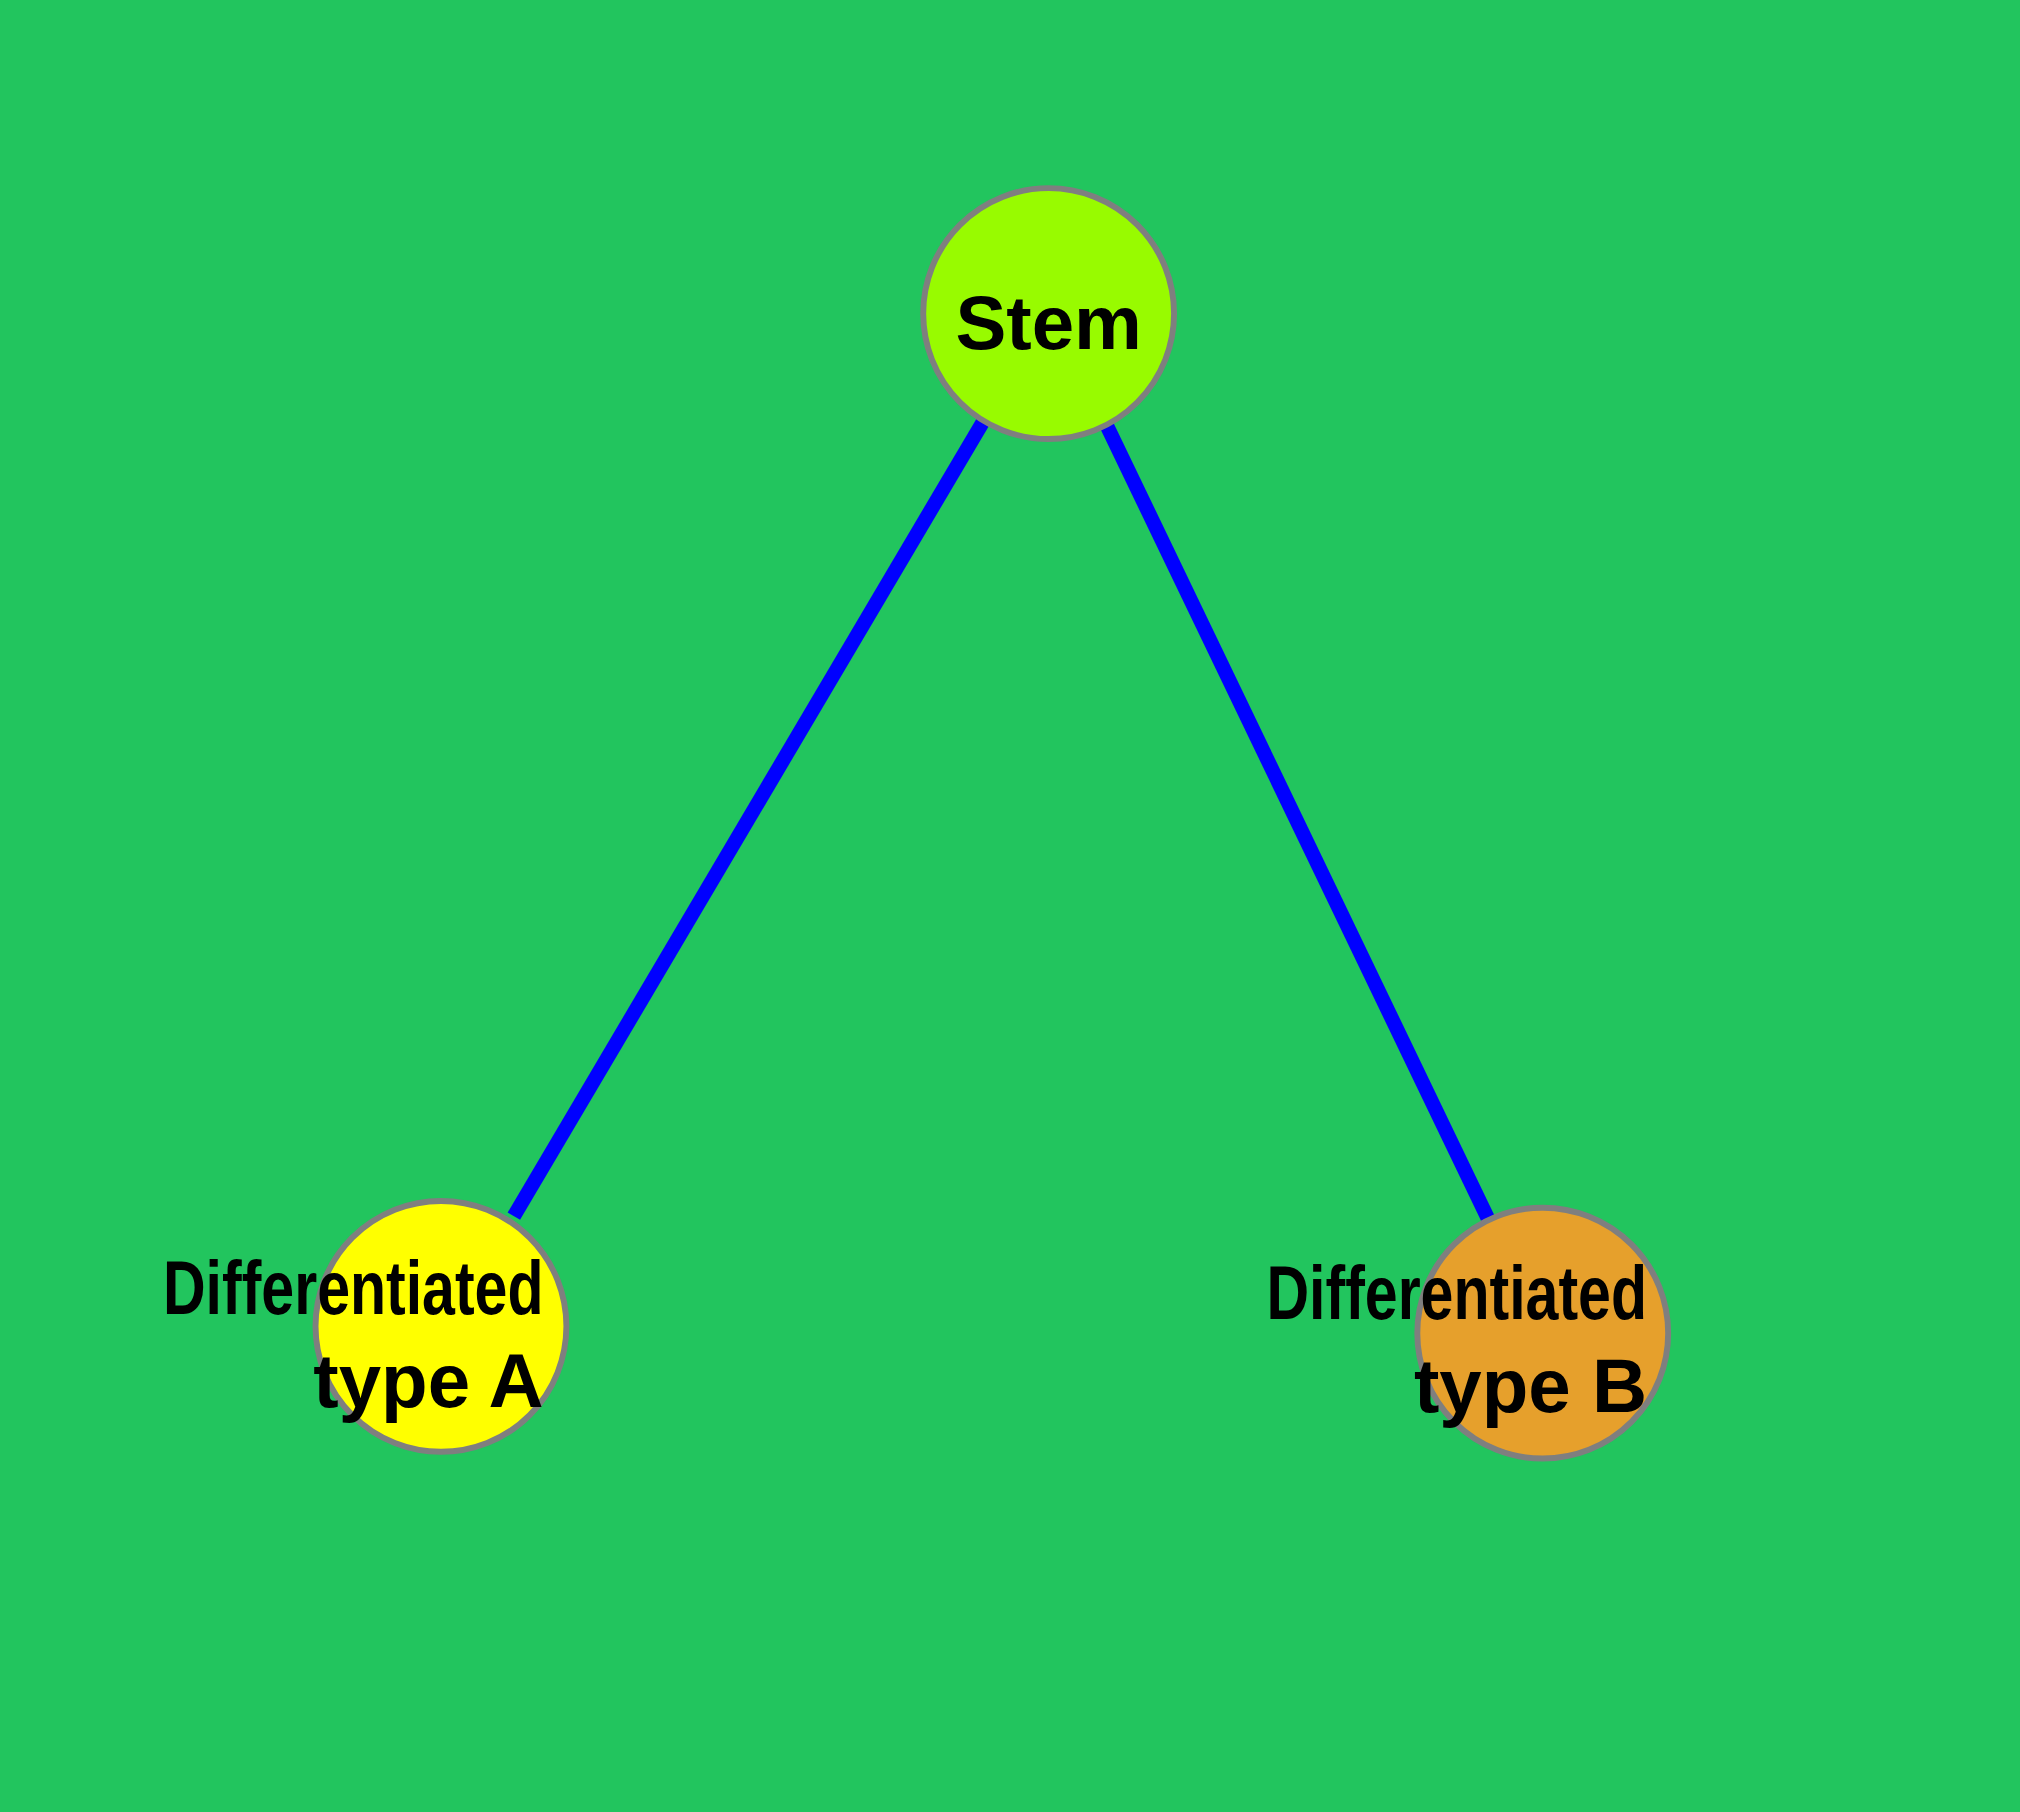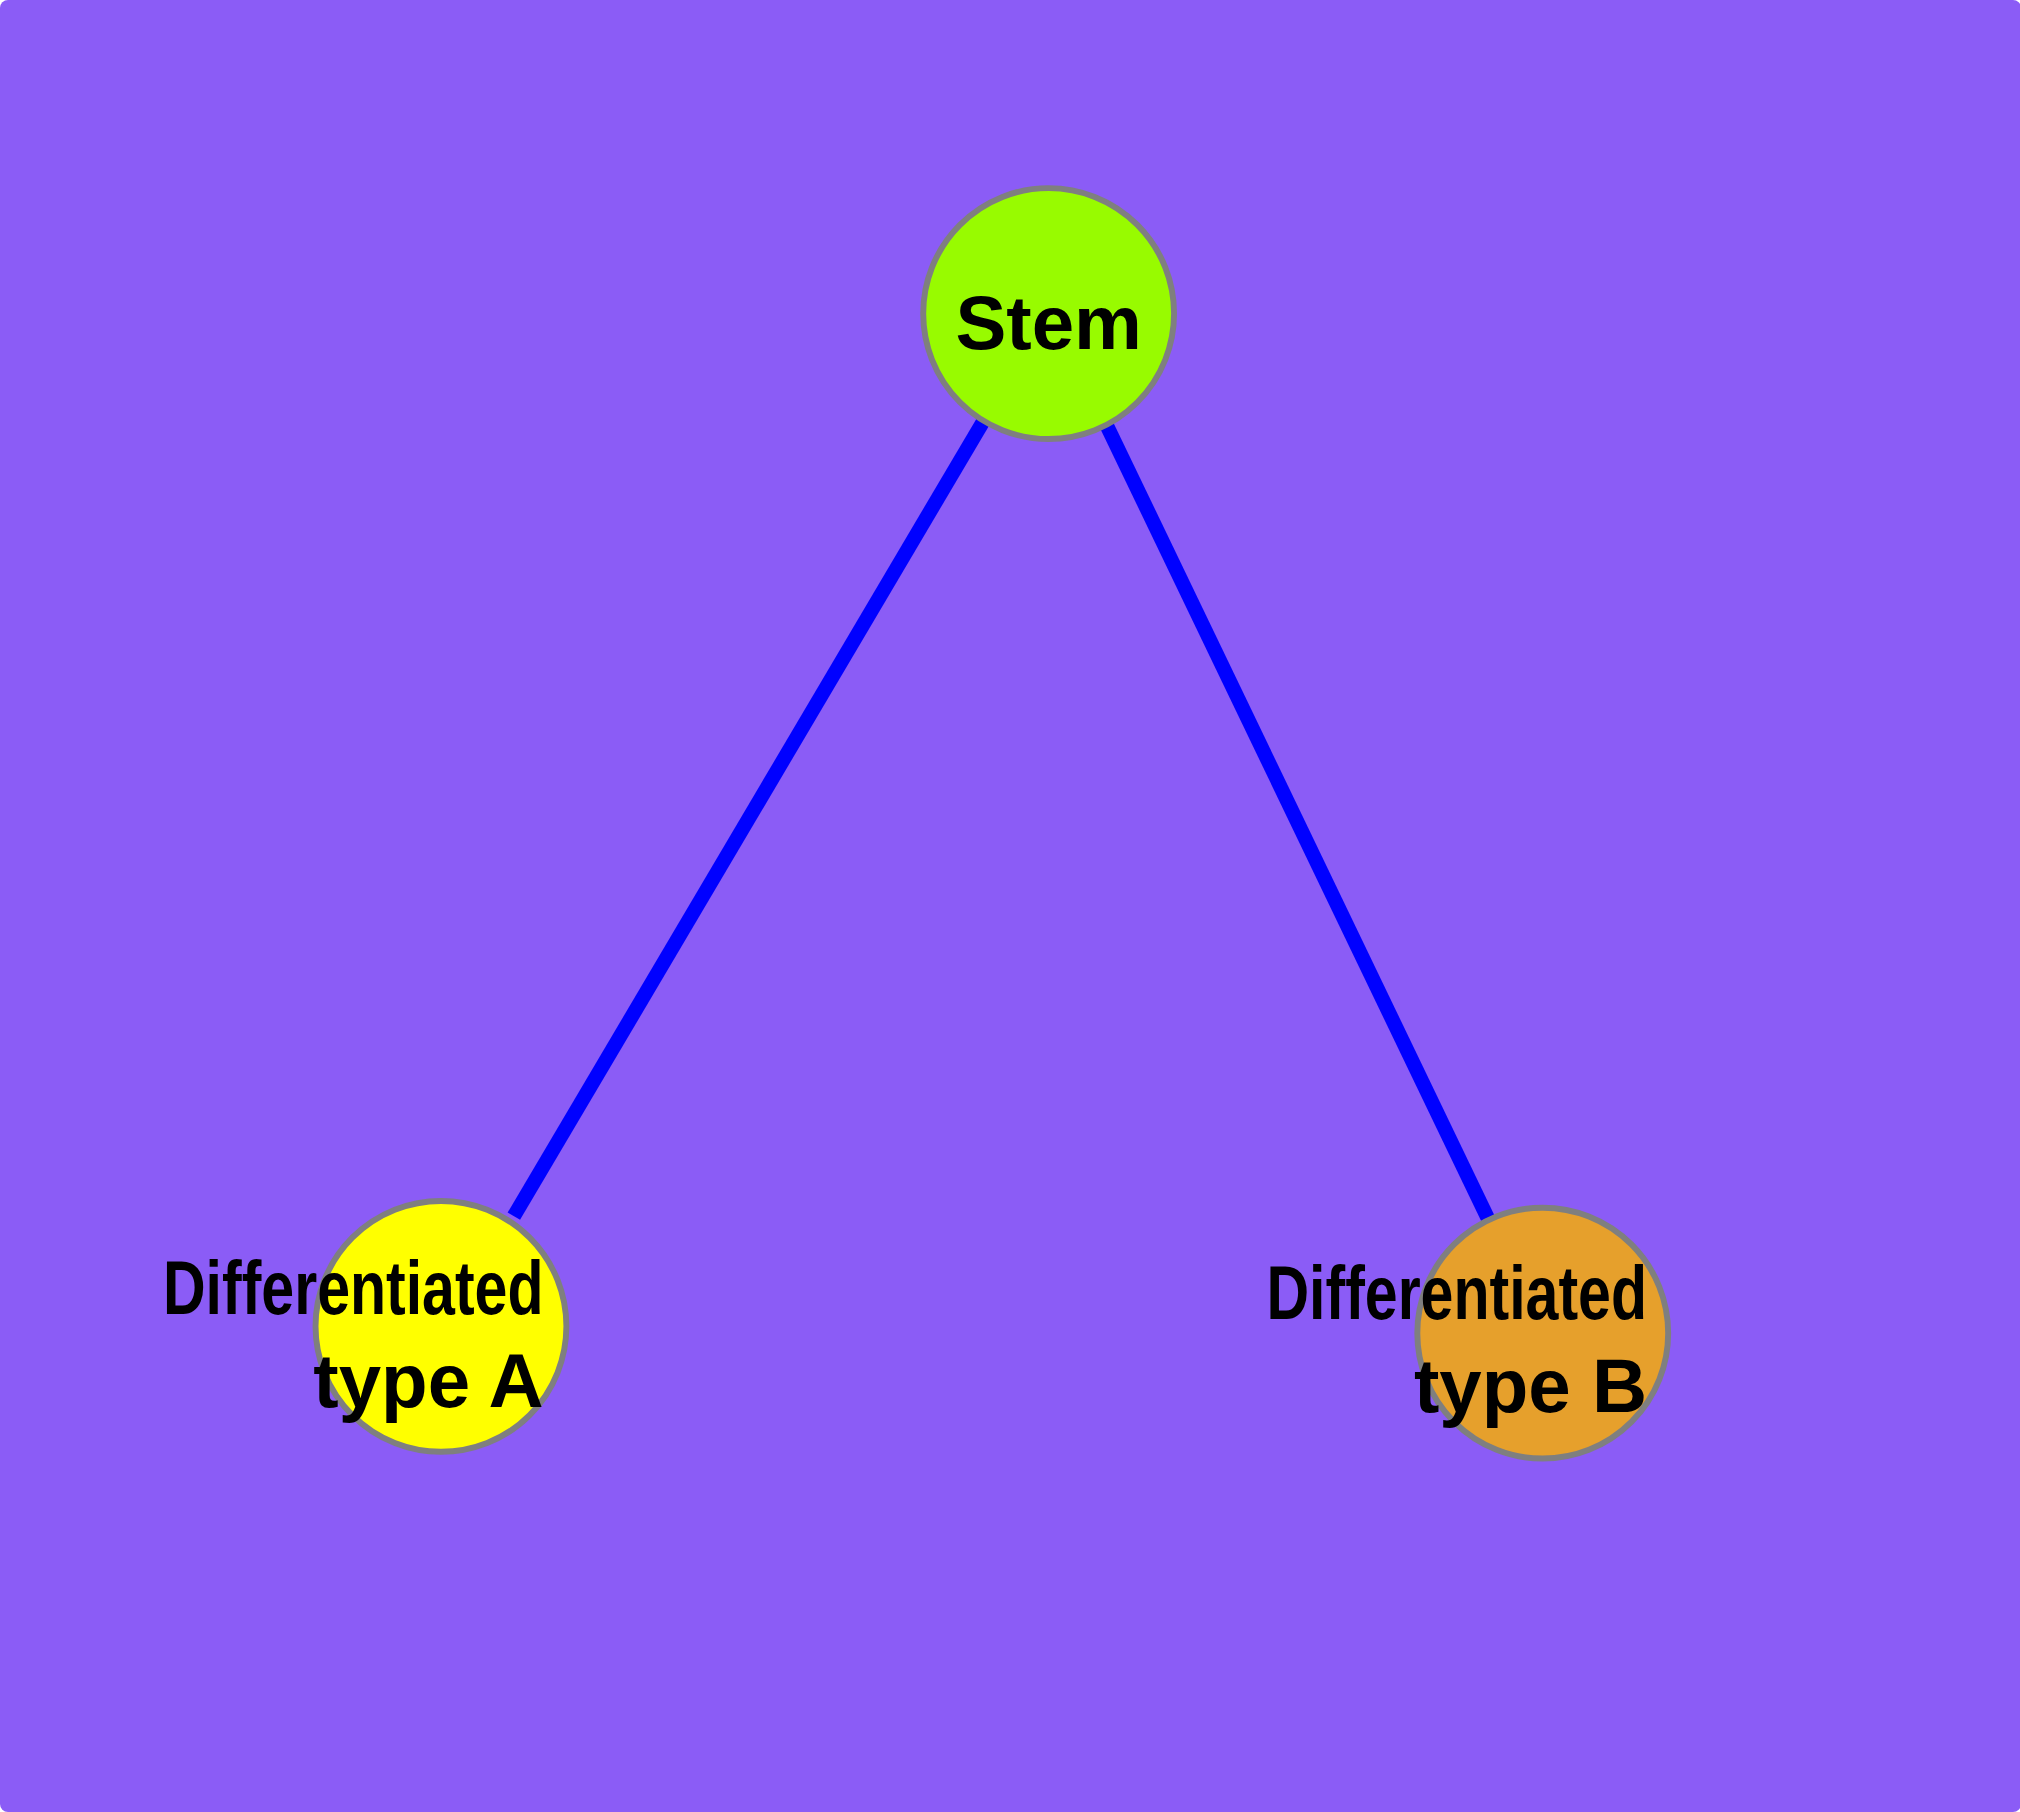--- a/index.html
+++ b/index.html
@@ -21,21 +21,21 @@
     display: block;
   }
   text.node-label {
     font-family: "Liberation Sans", sans-serif;
     font-weight: bold;
   }
 </style>
 </head>
 <body>
 
-<div class="canvas" style="background: #8b5cf6; border-radius: 8px;">
+<div class="canvas" style="background: #22c55e;">
   <svg xmlns="http://www.w3.org/2000/svg" viewBox="0 0 2384 2138">
     <g>
         <line x1="1170" y1="480" x2="606" y2="1435" stroke="#0000ff" stroke-width="17"></line>
         <line x1="1295" y1="480" x2="1755" y2="1437" stroke="#0000ff" stroke-width="17"></line>
       </g>
     <g>
         <circle cx="1237" cy="370" r="148" fill="#98fb00" stroke="#7f7f7f" stroke-width="7"></circle>
         <circle cx="520" cy="1565" r="148" fill="#ffff00" stroke="#7f7f7f" stroke-width="7"></circle>
         <circle cx="1820" cy="1573" r="148" fill="#e6a02c" stroke="#7f7f7f" stroke-width="7"></circle>
       </g>

